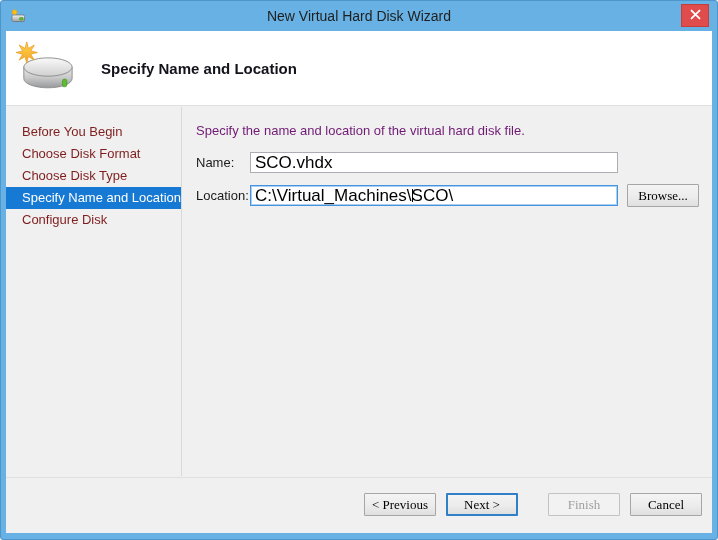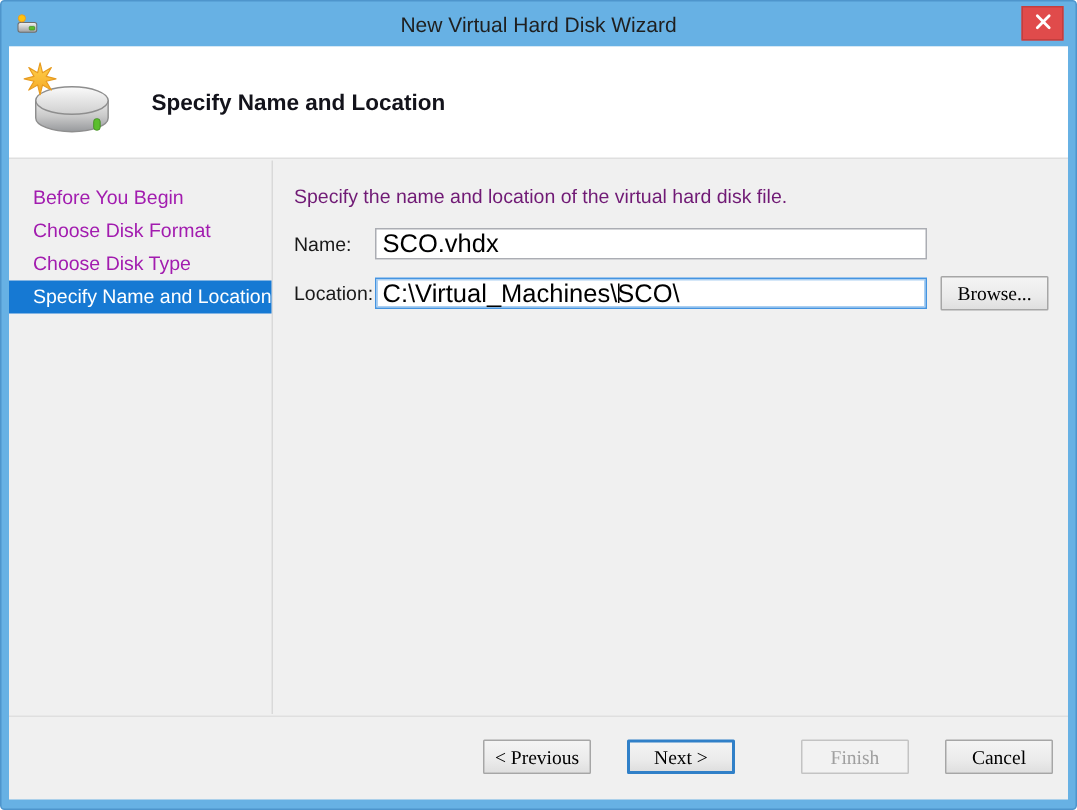--- a/index.html
+++ b/index.html
@@ -93,21 +93,21 @@
     width: 176px;
     flex: 0 0 176px;
     border-right: 1px solid #D9D9D9;
     padding-top: 14px;
   }
   .step {
     height: 22px;
     line-height: 22px;
     padding-left: 16px;
     font-size: 13px;
-    color: #a21caf;
+    color: #7f1d1d;
     white-space: nowrap;
     cursor: default;
   }
   .step.selected {
     background: #1679D3;
     color: #ffffff;
   }
   .main {
     flex: 1;
     padding: 16px 14px 0 14px;
@@ -155,21 +155,21 @@
   .footer {
     position: absolute;
     bottom: 0; left: 0; right: 0;
     height: 56px;
     border-top: 1px solid #DFDFDF;
   }
   .footer-buttons {
     position: absolute;
     right: 10px; top: 15px;
     display: flex;
-    gap: 24px;
+    gap: 10px;
   }
   .btn {
     width: 72px;
     height: 23px;
     font-family: Liberation Serif, serif;
     font-size: 13px;
     color: #000000;
     background: linear-gradient(to bottom, #F4F4F4 0%, #EBEBEB 60%, #DFDFDF 100%);
     border: 1px solid #A6A6A6;
     border-radius: 1px;
@@ -244,20 +244,21 @@
       </span>
       <div class="page-title">Specify Name and Location</div>
     </div>
 
     <div class="body">
       <nav class="sidebar">
         <div class="step">Before You Begin</div>
         <div class="step">Choose Disk Format</div>
         <div class="step">Choose Disk Type</div>
         <div class="step selected">Specify Name and Location</div>
+        <div class="step">Configure Disk</div>
       </nav>
 
       <div class="main">
         <p class="desc">Specify the name and location of the virtual hard disk file.</p>
 
         <div class="field-row">
           <label class="field-label">Name:</label>
           <input class="textbox" type="text" value="SCO.vhdx" style="">
         </div>
 

